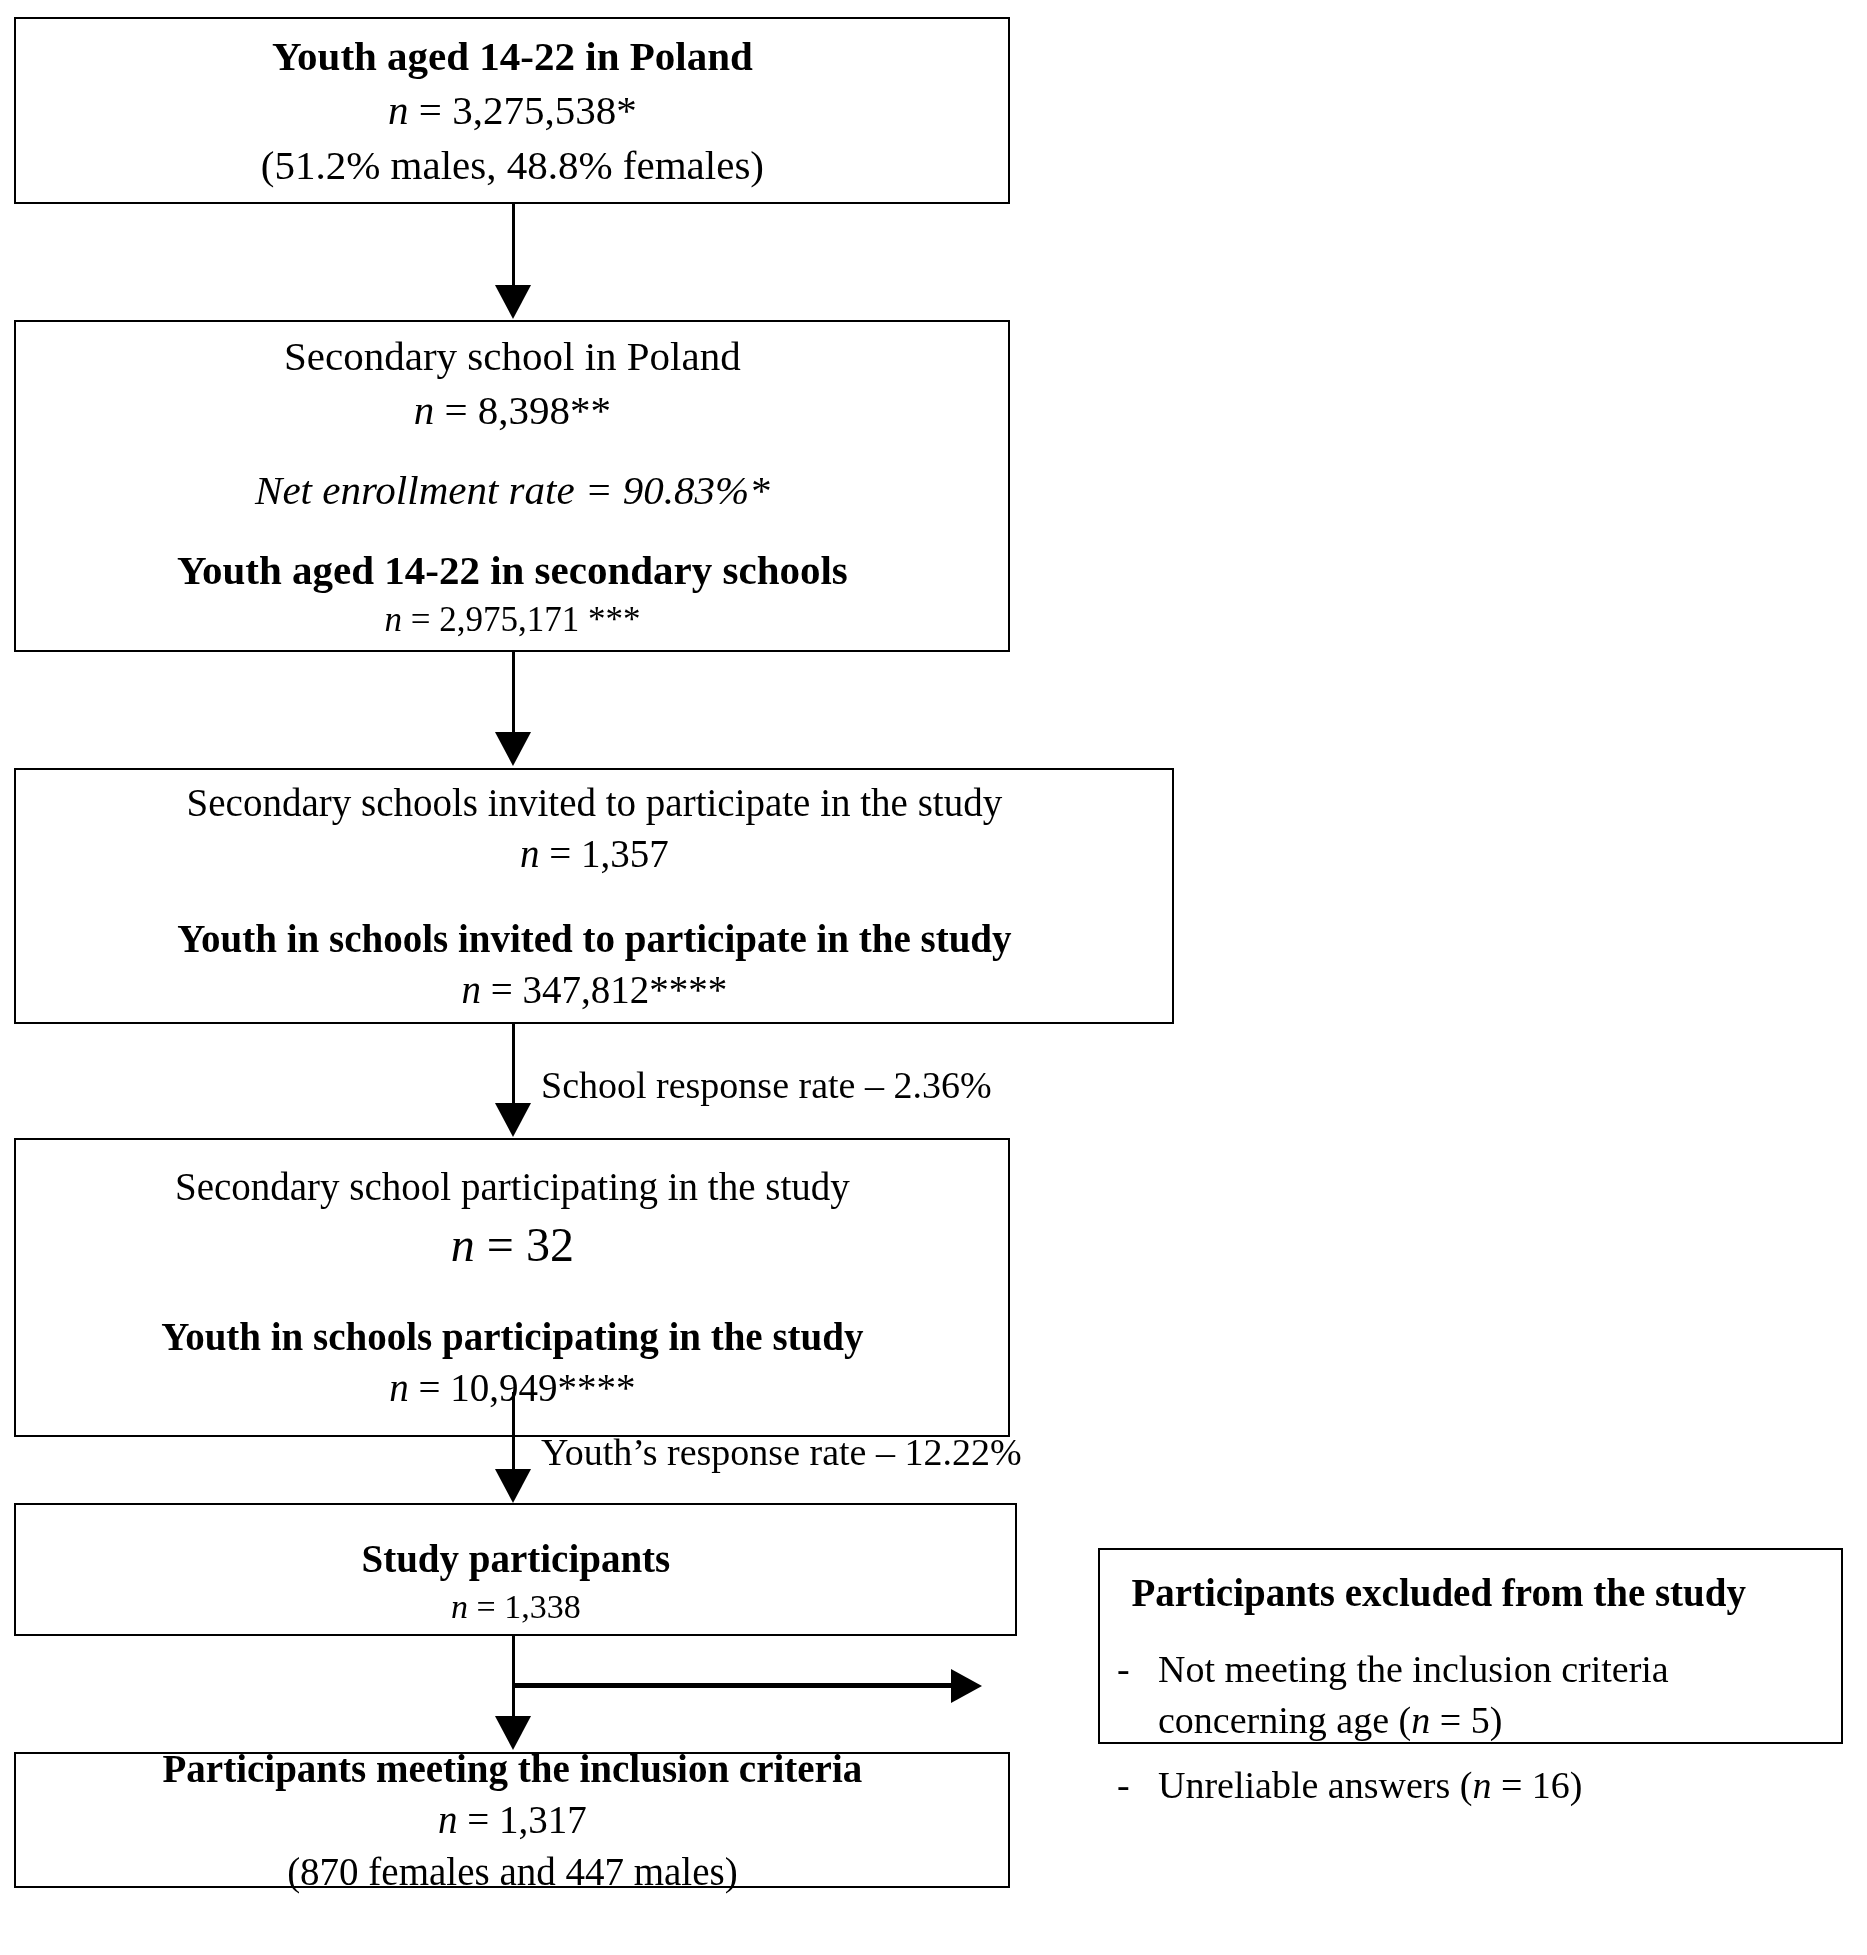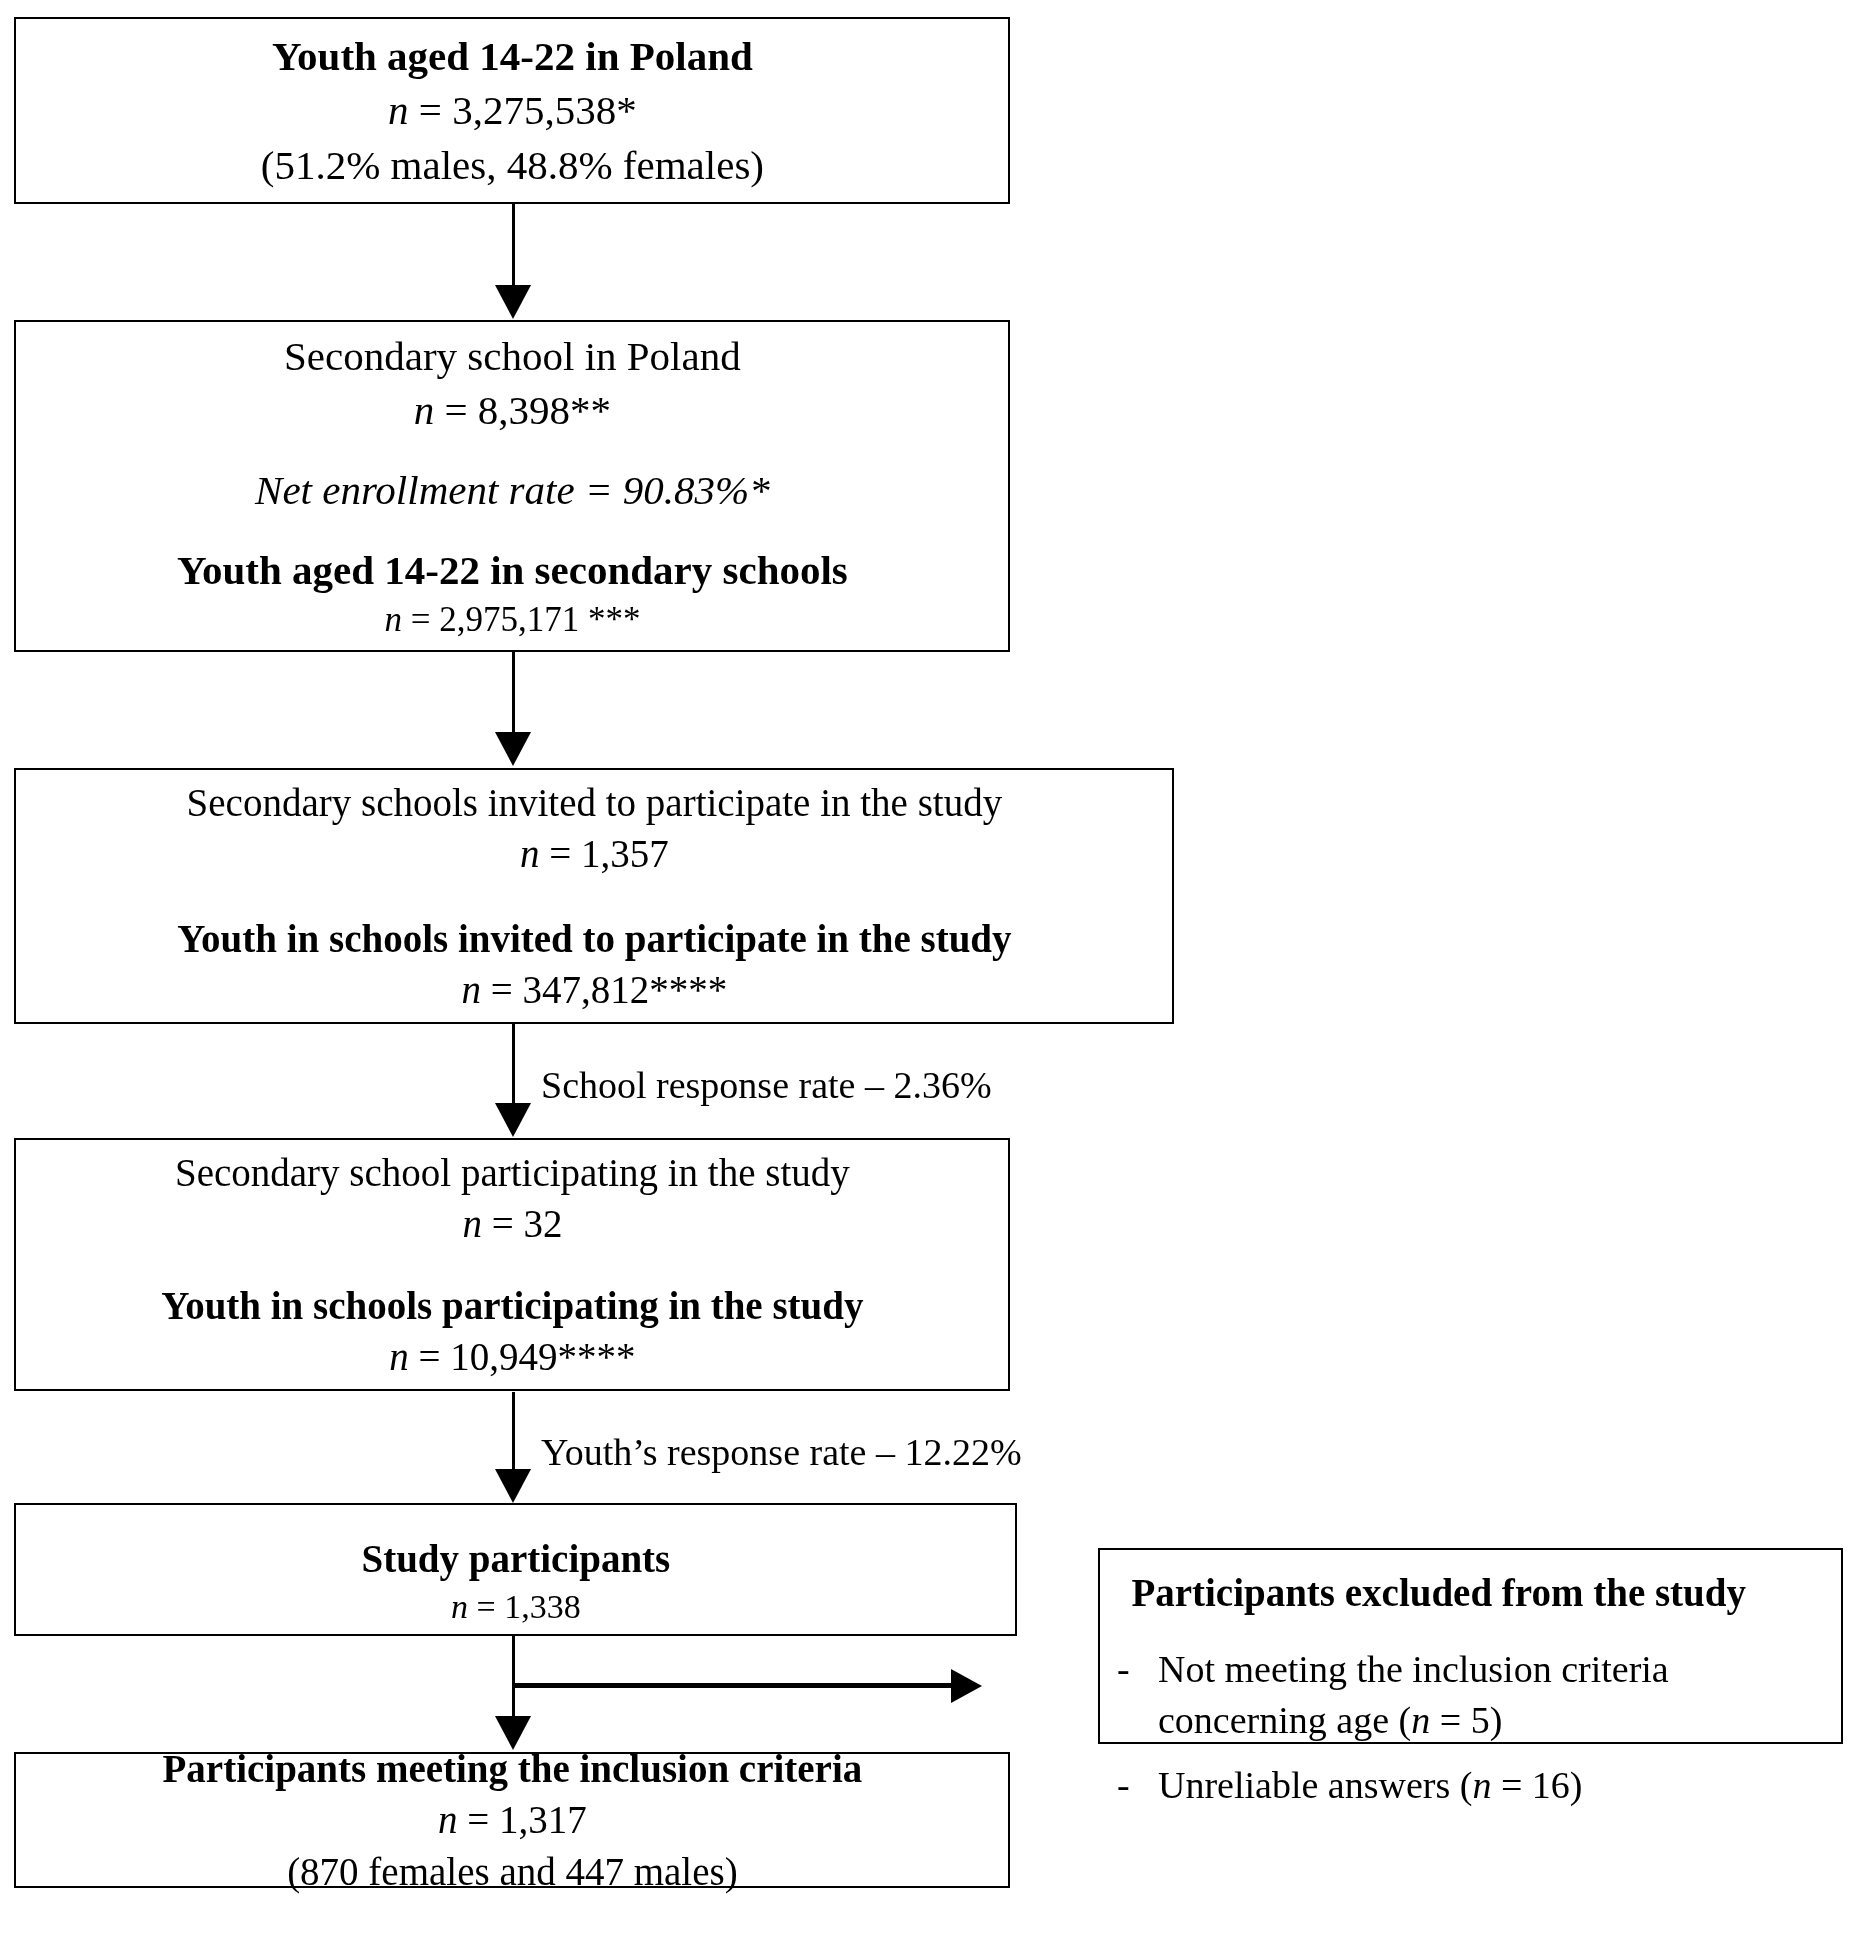--- a/index.html
+++ b/index.html
@@ -143,23 +143,23 @@
     <span class="line f-reg" style="font-size:39px;"><em class="it">n</em><span> = 1,357</span></span>
     <div class="gap-md"></div>
     <span class="line f-bold" style="font-size:39px;">Youth in schools invited to participate in the study</span>
     <span class="line f-reg" style="font-size:39px;"><em class="it">n</em><span> = 347,812****</span></span>
   </div>
 
   <div class="vline" style="left:512px; top:1024px; height:82px;"></div>
   <div class="arrowhead-down" style="left:495px; top:1103px;"></div>
   <div class="edge-label" style="left:541px; top:1065px;">School response rate – 2.36%</div>
 
-  <div class="node" style="left:14.4px; top:1138px; width:996px; height:253px;text-align:right;">
+  <div class="node" style="left:14.4px; top:1138px; width:996px; height:299px;text-align:right;">
     <span class="line f-reg" style="font-size:39px;">Secondary school participating in the study</span>
-    <span class="line f-reg" style="font-size:39px;"><em class="it">n</em><span> = 32</span></span>
+    <span class="line f-reg" style="font-size:48px;"><em class="it">n</em><span> = 32</span></span>
     <div class="gap-md"></div>
     <span class="line f-bold" style="font-size:39px;">Youth in schools participating in the study</span>
     <span class="line f-reg" style="font-size:39px;"><em class="it">n</em><span> = 10,949****</span></span>
   </div>
 
   <div class="vline" style="left:512px; top:1392px; height:80px;"></div>
   <div class="arrowhead-down" style="left:495px; top:1469px;"></div>
   <div class="edge-label" style="left:541px; top:1432px;">Youth’s response rate – 12.22%</div>
 
   <div class="node" style="left:14.4px; top:1503px; width:1003px; height:133px;">

